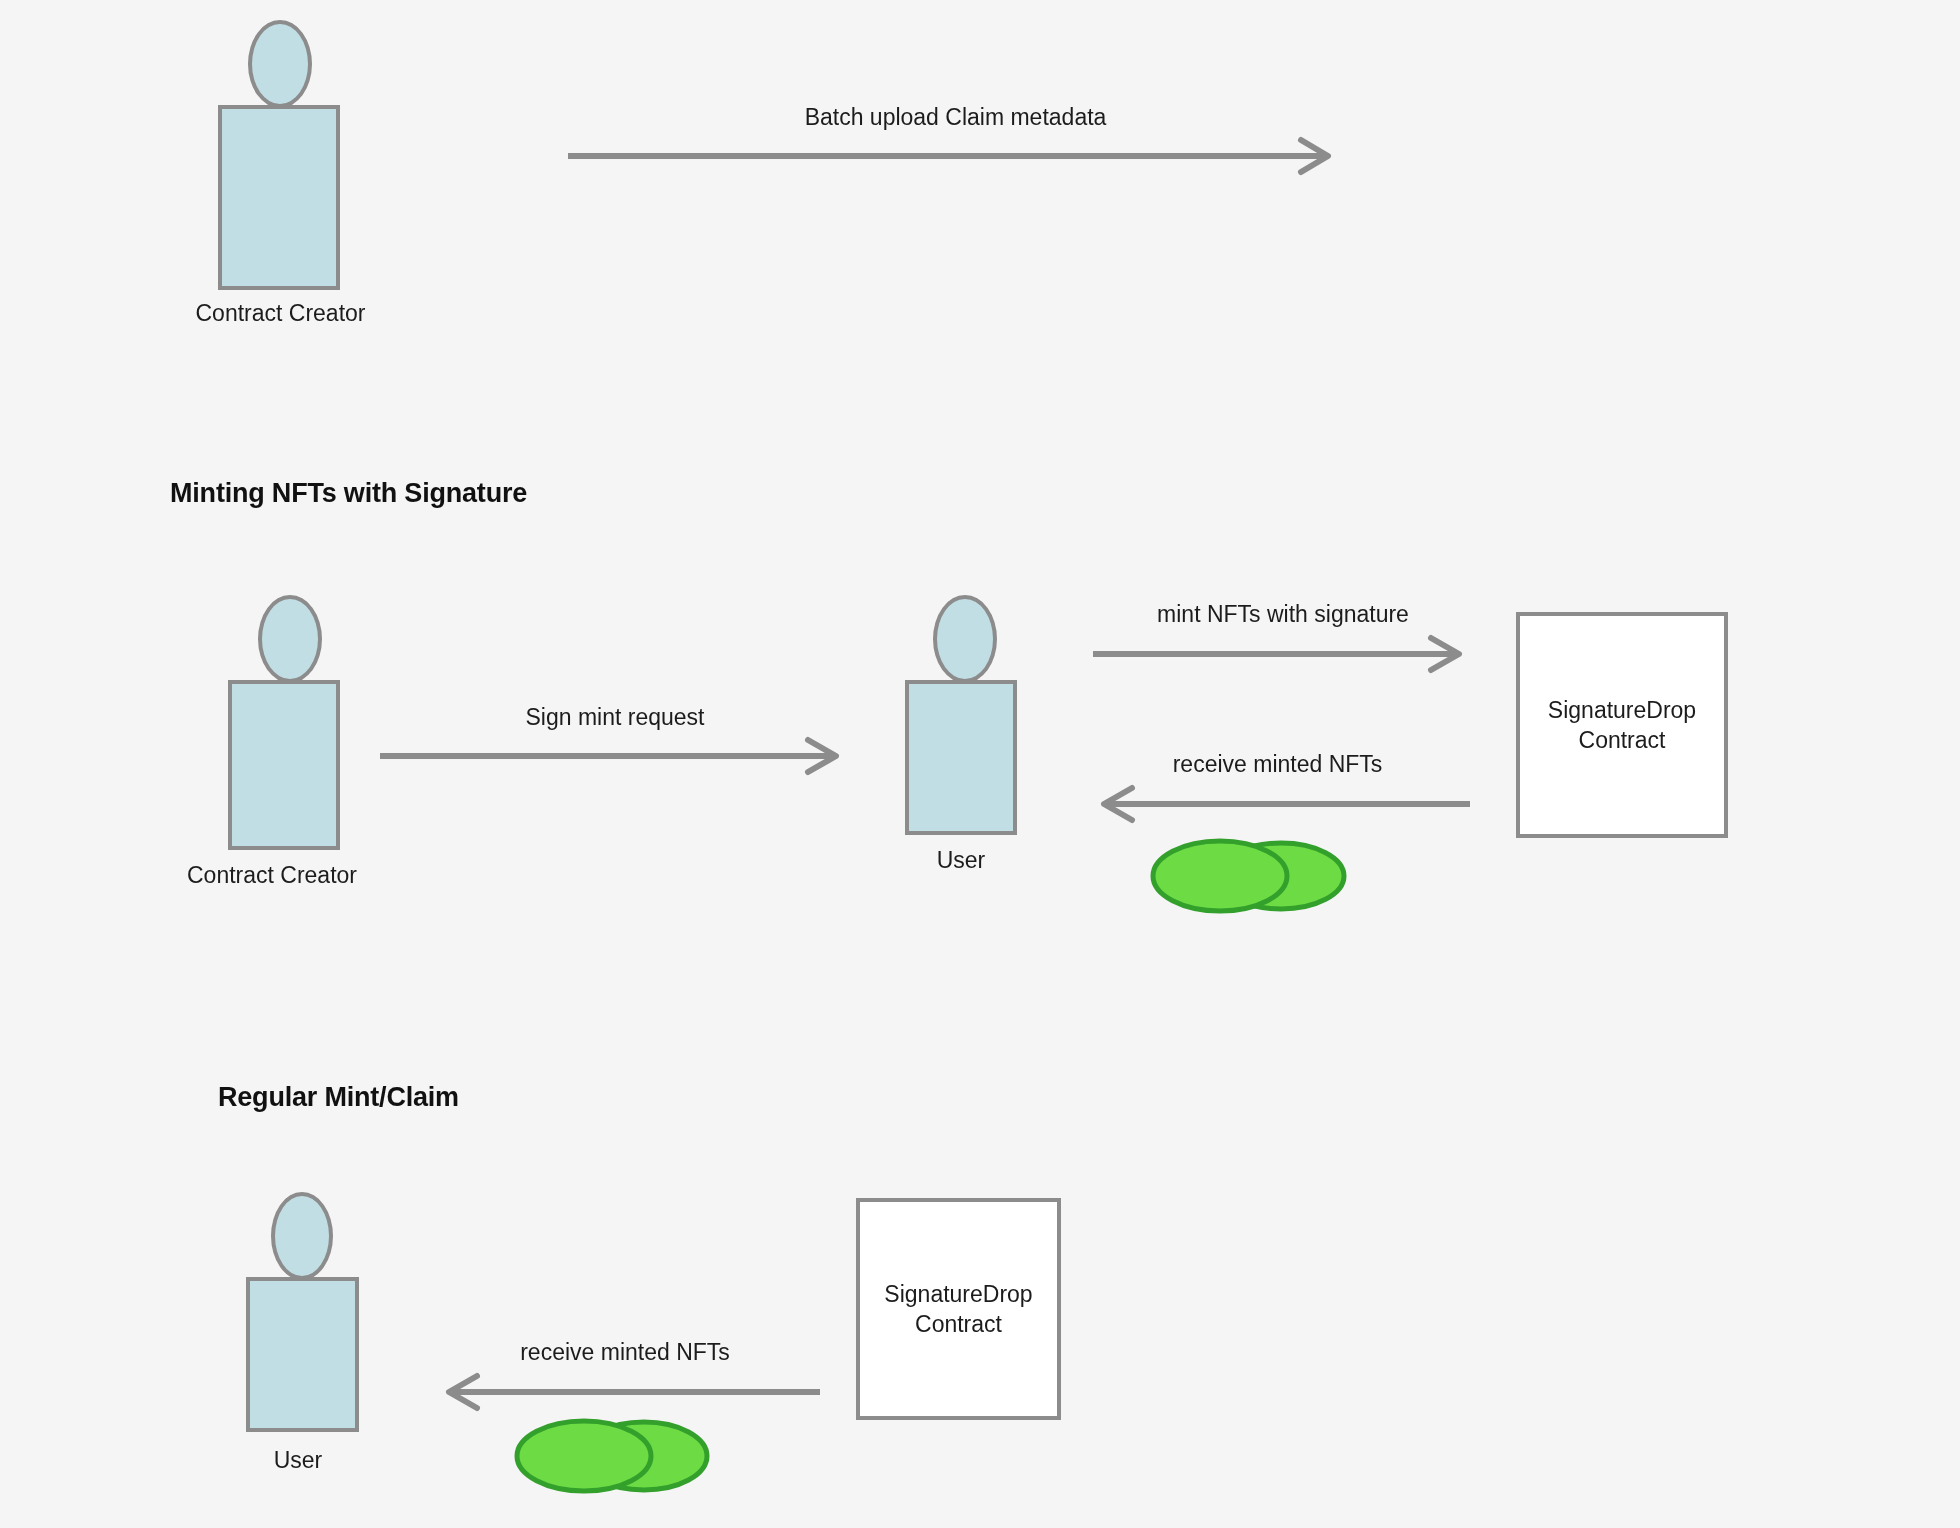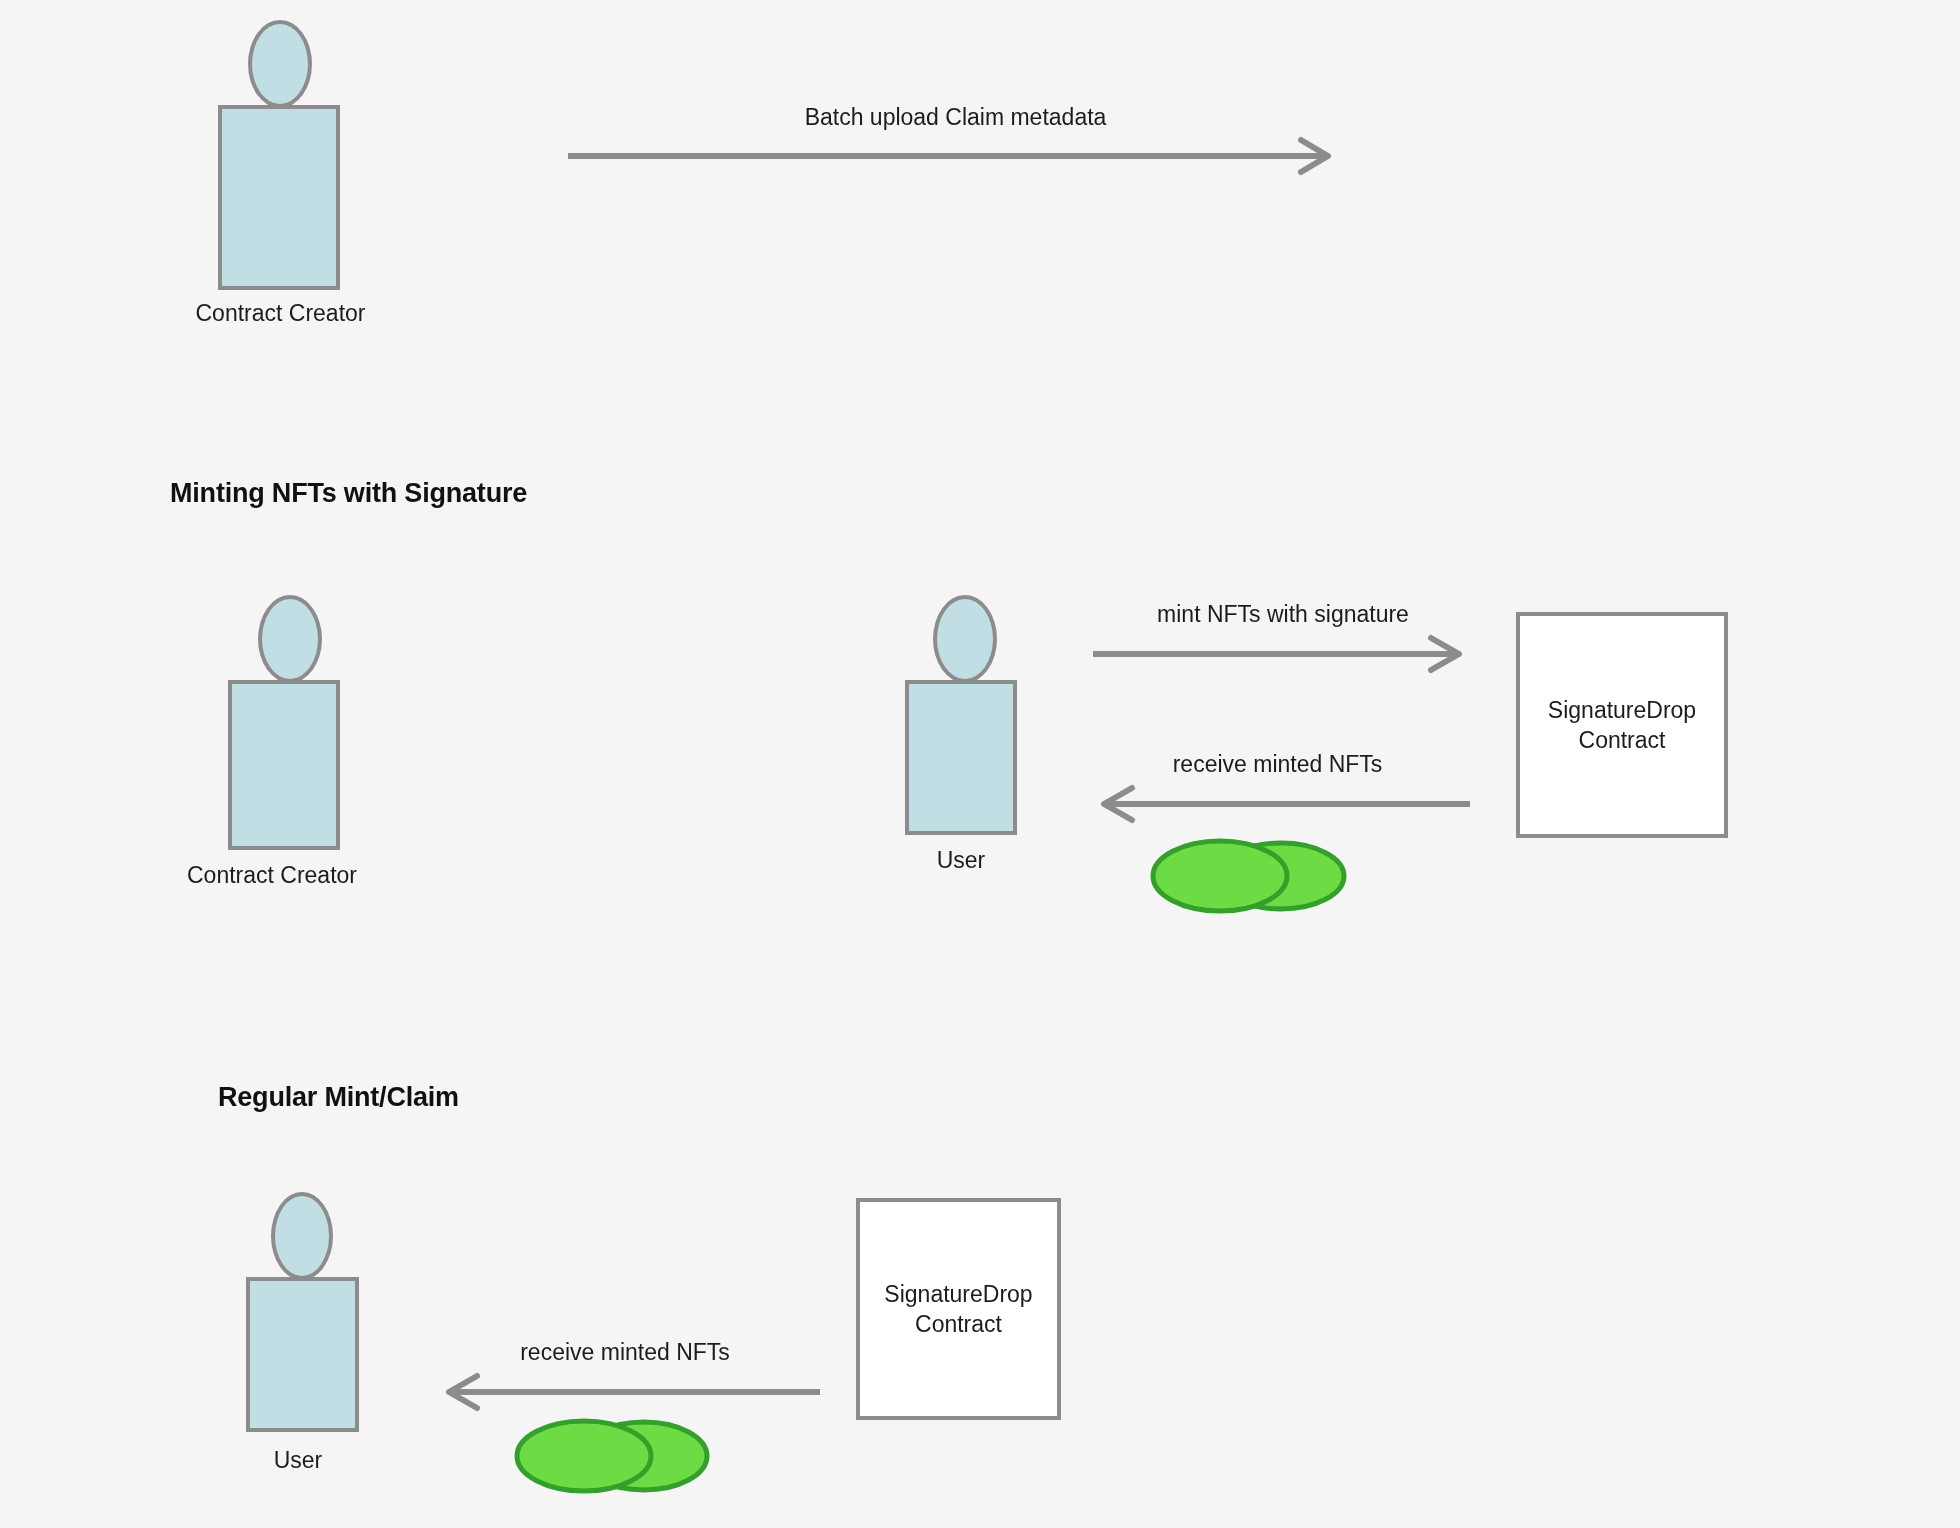--- a/index.html
+++ b/index.html
@@ -127,20 +127,27 @@
   <div class="abs" style="left:0; top:0; width:1696px; height:1000px;">
 
     <h2 class="section-heading" style="left:170px; top:478px; margin:0;">Minting NFTs with Signature</h2>
 
     <div class="actor" style="left:228px; top:595px; width:125px; height:290px;">
       <div class="head" style="left:30px; top:0px; width:64px; height:88px;"></div>
       <div class="body" style="left:0px; top:85px; width:112px; height:170px;"></div>
       <div class="actor-label" style="top:267px; left:44px;">Contract Creator</div>
     </div>
 
+    <div class="arrow" style="left:380px; top:740px; width:470px; height:32px;">
+      <svg width="470" height="32" viewBox="0 0 470 32">
+        <line x1="0" y1="16" x2="452" y2="16" stroke="#8c8c8c" stroke-width="6"></line>
+        <polyline points="428,0 456,16 428,32" fill="none" stroke="#8c8c8c" stroke-width="6" stroke-linecap="round" stroke-linejoin="round"></polyline>
+      </svg>
+      <div class="arrow-label" style="top:-36px;">Sign mint request</div>
+    </div>
 
     <div class="actor" style="left:905px; top:595px; width:120px; height:290px;">
       <div class="head" style="left:28px; top:0px; width:64px; height:88px;"></div>
       <div class="body" style="left:0px; top:85px; width:112px; height:155px;"></div>
       <div class="actor-label" style="top:252px; left:56px;">User</div>
     </div>
 
     <div class="arrow" style="left:1093px; top:638px; width:380px; height:32px;">
       <svg width="380" height="32" viewBox="0 0 380 32">
         <line x1="0" y1="16" x2="362" y2="16" stroke="#8c8c8c" stroke-width="6"></line>

